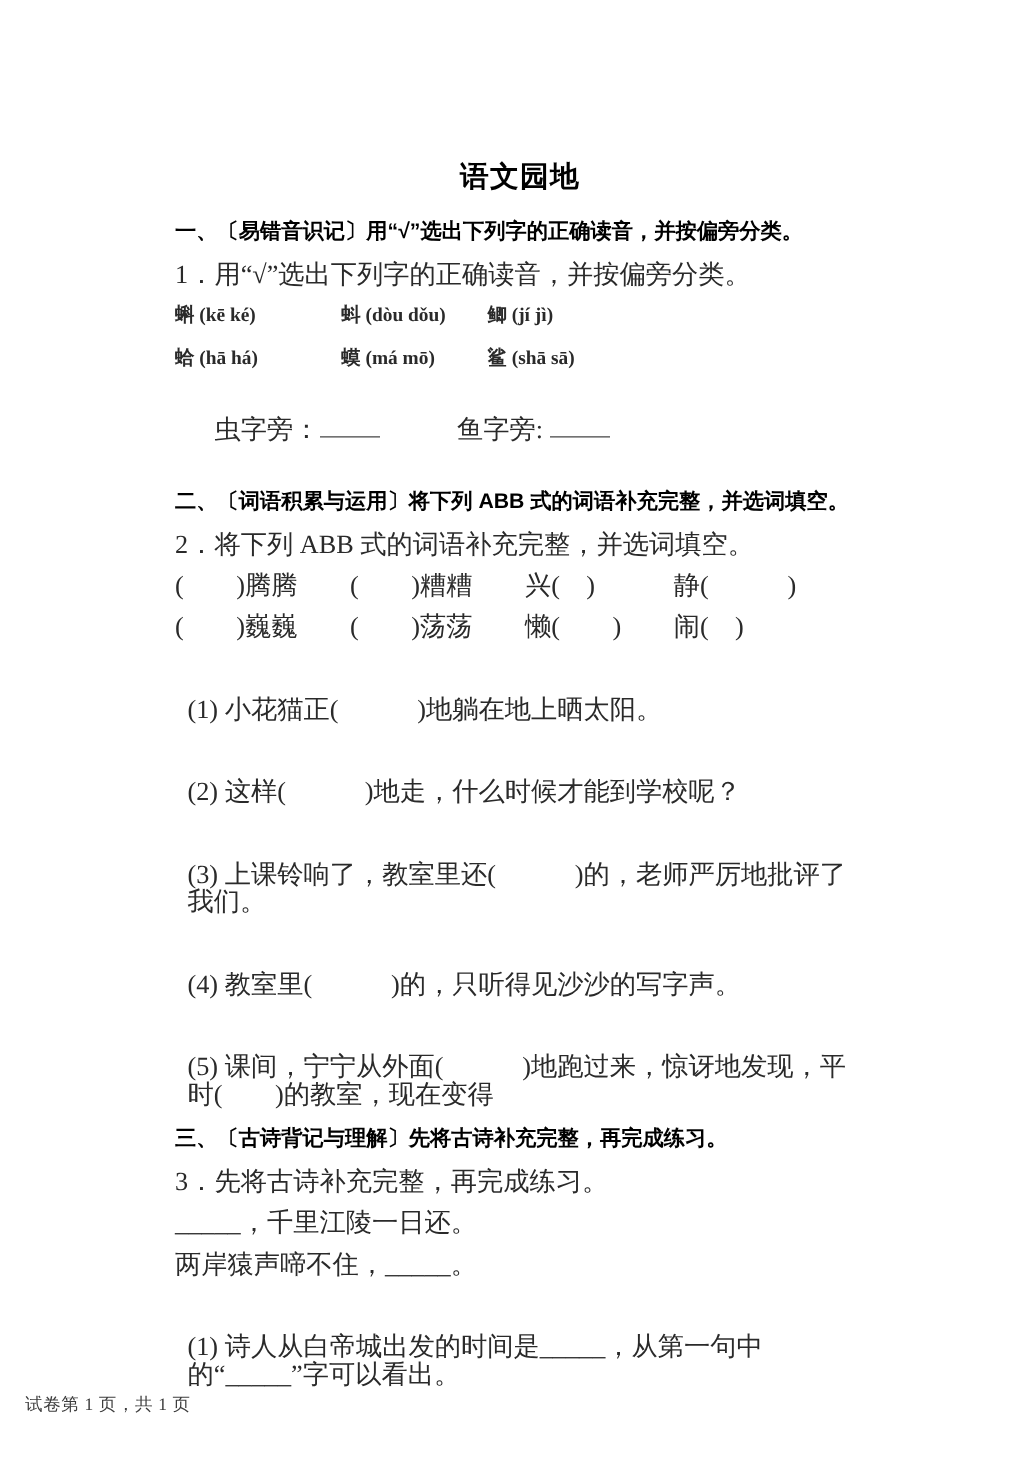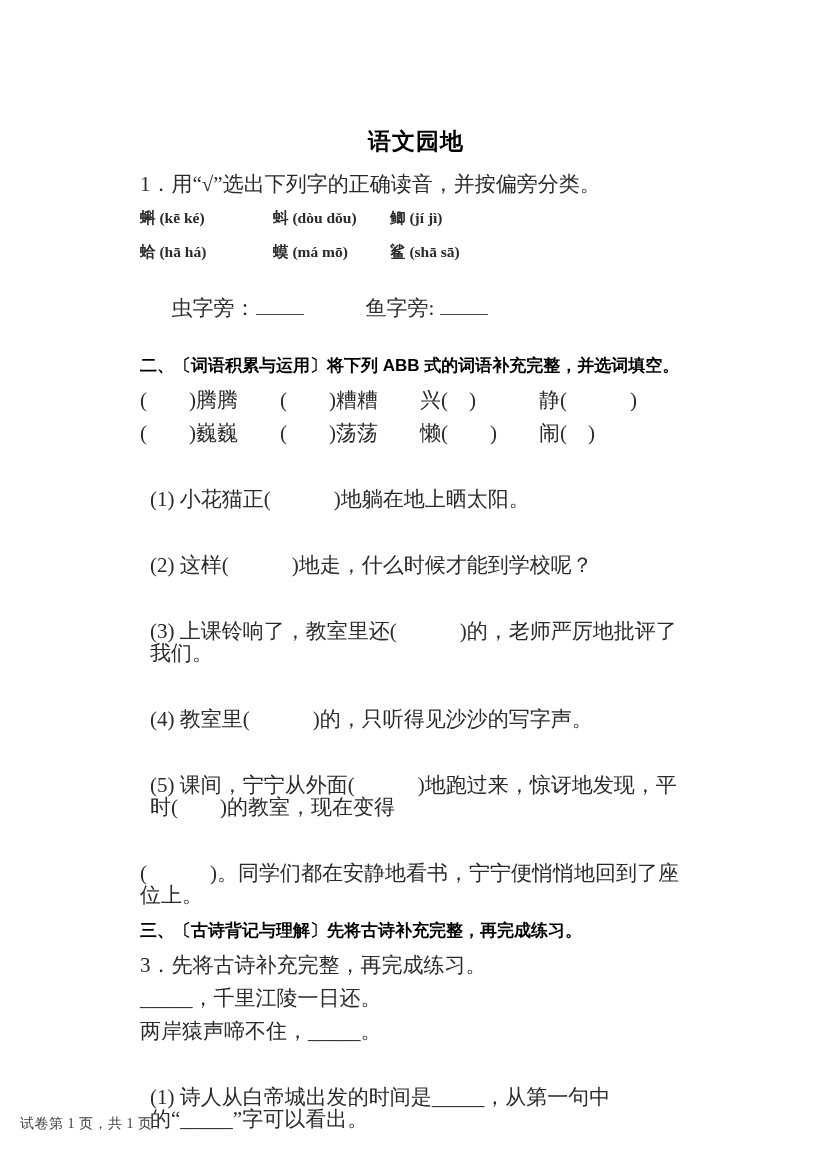--- a/index.html
+++ b/index.html
@@ -77,48 +77,49 @@
   }
 </style>
 </head>
 <body>
 
 <div class="page">
   <div class="content">
 
     <div class="doc-title">语文园地</div>
 
+    <div class="sec-heading">一、〔易错音识记〕用“√”选出下列字的正确读音，并按偏旁分类。</div>
     <div class="line">1．用“√”选出下列字的正确读音，并按偏旁分类。</div>
 
     <div class="pron-row">
       <span class="pcol-1">蝌 (kē ké)</span>
       <span class="pcol-2">蚪 (dòu dǒu)</span>
       <span>鲫 (jí jì)</span>
     </div>
     <div class="pron-row">
       <span class="pcol-1">蛤 (hā há)</span>
       <span class="pcol-2">蟆 (má mō)</span>
       <span>鲨 (shā sā)</span>
     </div>
 
     <div class="line">
       <span>虫字旁：</span><span class="blank"></span><span class="radical-gap"></span><span>鱼字旁: </span><span class="blank"></span>
     </div>
 
     <div class="sec-heading">二、〔词语积累与运用〕将下列 ABB 式的词语补充完整，并选词填空。</div>
+    <div class="line">2．将下列 ABB 式的词语补充完整，并选词填空。</div>
 
     <div class="line">(　　)腾腾　　(　　)糟糟　　兴(　)　　　静(　　　)</div>
     <div class="line">(　　)巍巍　　(　　)荡荡　　懒(　　)　　闹(　)</div>
 
     <div class="line sentence">(1) 小花猫正(　　　)地躺在地上晒太阳。</div>
     <div class="line sentence">(2) 这样(　　　)地走，什么时候才能到学校呢？</div>
     <div class="line sentence">(3) 上课铃响了，教室里还(　　　)的，老师严厉地批评了我们。</div>
     <div class="line sentence">(4) 教室里(　　　)的，只听得见沙沙的写字声。</div>
     <div class="line sentence">(5) 课间，宁宁从外面(　　　)地跑过来，惊讶地发现，平时(　　)的教室，现在变得</div>
-    <div class="line sentence no-indent">(　　　)。同学们都在安静地看书，宁宁便悄悄地回到了座位上。</div>
 
     <div class="sec-heading">三、〔古诗背记与理解〕先将古诗补充完整，再完成练习。</div>
     <div class="line">3．先将古诗补充完整，再完成练习。</div>
 
     <div class="line">_____，千里江陵一日还。</div>
     <div class="line">两岸猿声啼不住，_____。</div>
 
     <div class="line sentence">(1) 诗人从白帝城出发的时间是_____，从第一句中的“_____”字可以看出。</div>
 
   </div>

